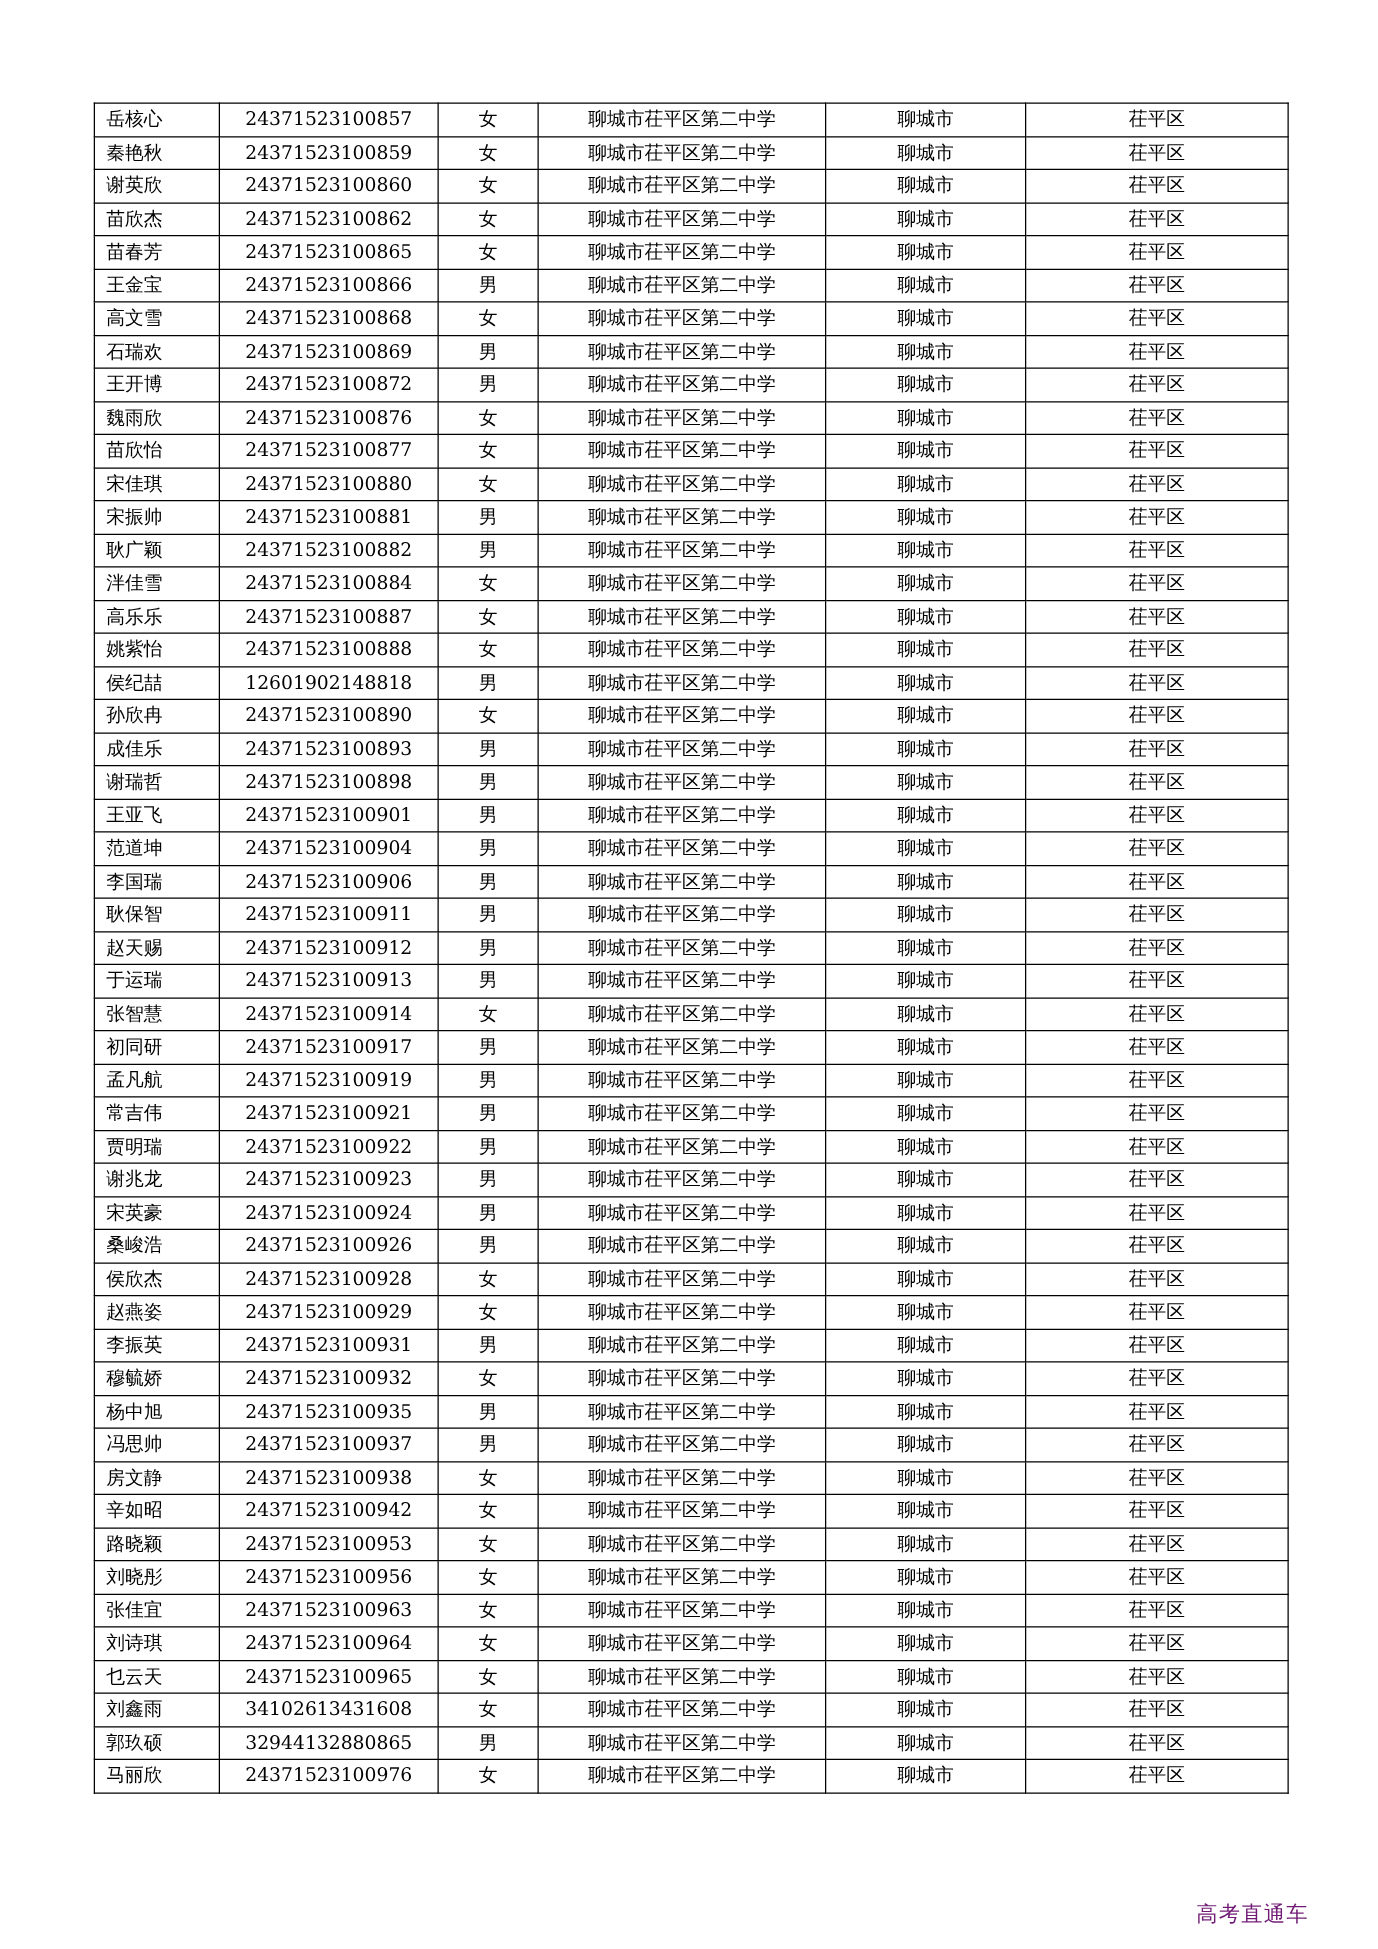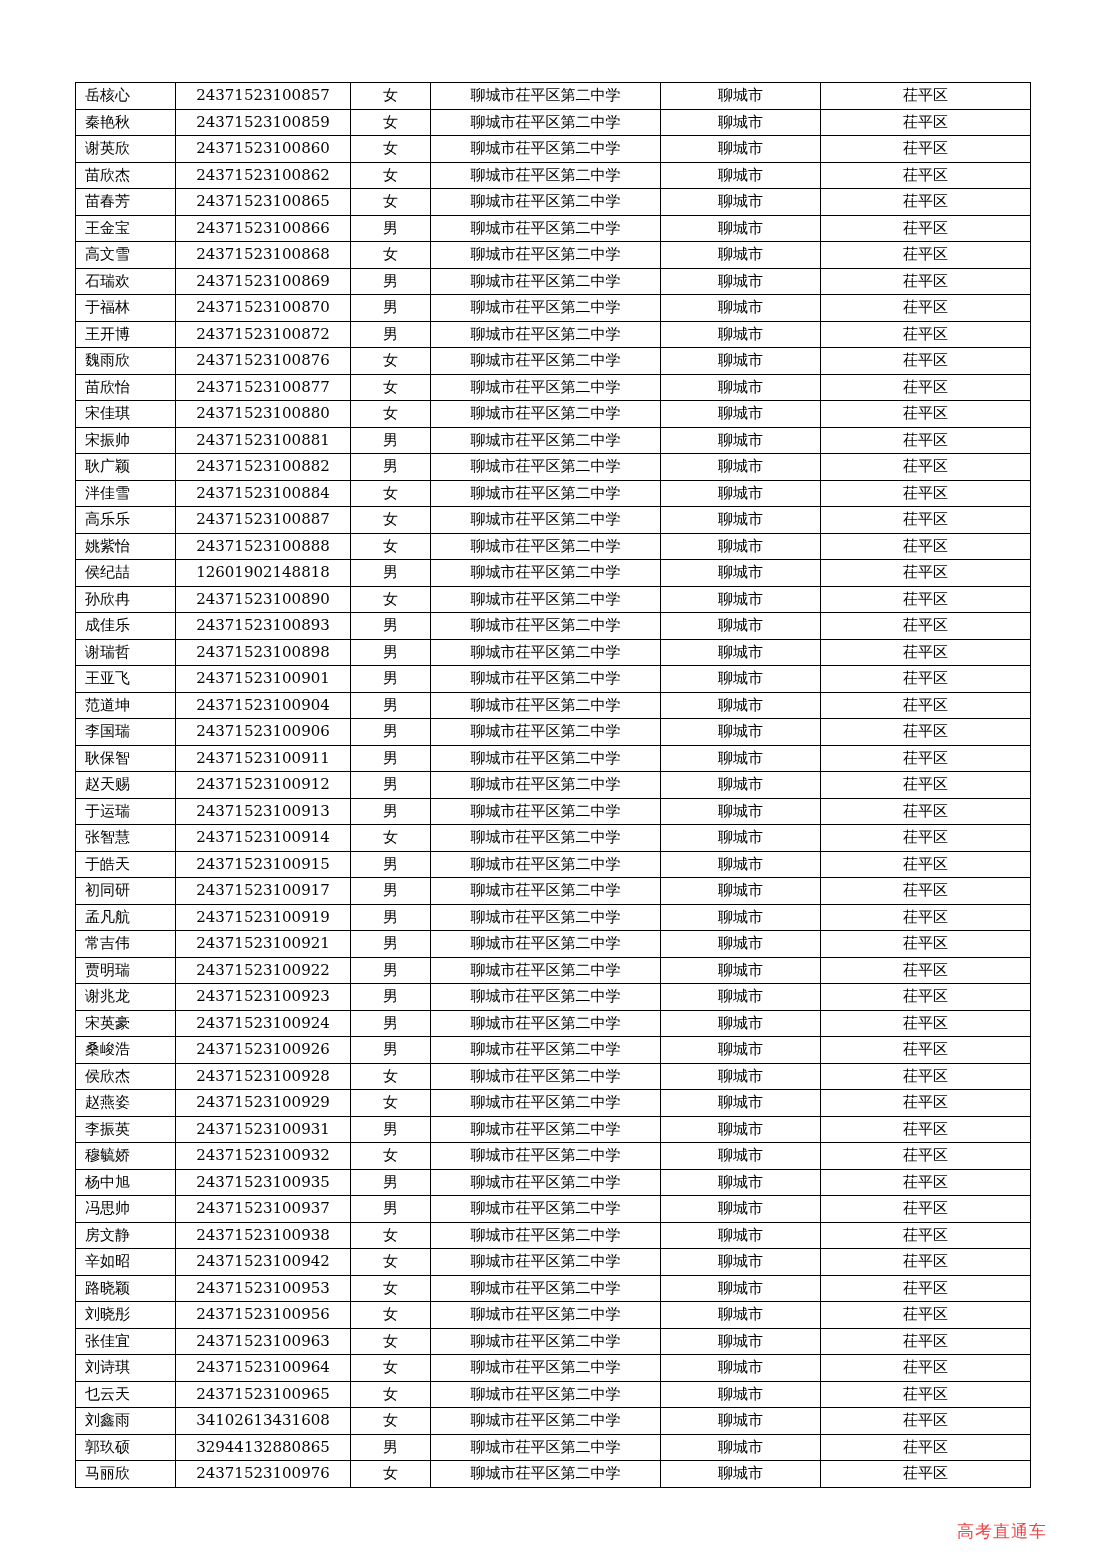--- a/index.html
+++ b/index.html
@@ -39,21 +39,21 @@
   }
   table.roster td.name-cell {
     text-align: left;
     padding-left: 9px;
   }
   .footer-watermark {
     position: absolute;
     right: 55px;
     bottom: 16px;
     font-size: 17px;
-    color: #ef4444;
+    color: #701a75;
     font-family: "DejaVu Sans", "Liberation Sans", sans-serif;
     letter-spacing: 1px;
   }
 </style>
 </head>
 <body>
 
 <div class="page">
   <table class="roster">
     <colgroup>
@@ -123,28 +123,20 @@
         </tr>
         <tr>
           <td class="name-cell">石瑞欢</td>
           <td class="exam-id-cell">24371523100869</td>
           <td class="gender-cell">男</td>
           <td class="school-cell">聊城市茌平区第二中学</td>
           <td class="city-cell">聊城市</td>
           <td class="district-cell">茌平区</td>
         </tr>
         <tr>
-          <td class="name-cell">于福林</td>
-          <td class="exam-id-cell">24371523100870</td>
-          <td class="gender-cell">男</td>
-          <td class="school-cell">聊城市茌平区第二中学</td>
-          <td class="city-cell">聊城市</td>
-          <td class="district-cell">茌平区</td>
-        </tr>
-        <tr>
           <td class="name-cell">王开博</td>
           <td class="exam-id-cell">24371523100872</td>
           <td class="gender-cell">男</td>
           <td class="school-cell">聊城市茌平区第二中学</td>
           <td class="city-cell">聊城市</td>
           <td class="district-cell">茌平区</td>
         </tr>
         <tr>
           <td class="name-cell">魏雨欣</td>
           <td class="exam-id-cell">24371523100876</td>
@@ -286,28 +278,20 @@
           <td class="exam-id-cell">24371523100913</td>
           <td class="gender-cell">男</td>
           <td class="school-cell">聊城市茌平区第二中学</td>
           <td class="city-cell">聊城市</td>
           <td class="district-cell">茌平区</td>
         </tr>
         <tr>
           <td class="name-cell">张智慧</td>
           <td class="exam-id-cell">24371523100914</td>
           <td class="gender-cell">女</td>
-          <td class="school-cell">聊城市茌平区第二中学</td>
-          <td class="city-cell">聊城市</td>
-          <td class="district-cell">茌平区</td>
-        </tr>
-        <tr>
-          <td class="name-cell">于皓天</td>
-          <td class="exam-id-cell">24371523100915</td>
-          <td class="gender-cell">男</td>
           <td class="school-cell">聊城市茌平区第二中学</td>
           <td class="city-cell">聊城市</td>
           <td class="district-cell">茌平区</td>
         </tr>
         <tr>
           <td class="name-cell">初同研</td>
           <td class="exam-id-cell">24371523100917</td>
           <td class="gender-cell">男</td>
           <td class="school-cell">聊城市茌平区第二中学</td>
           <td class="city-cell">聊城市</td>

